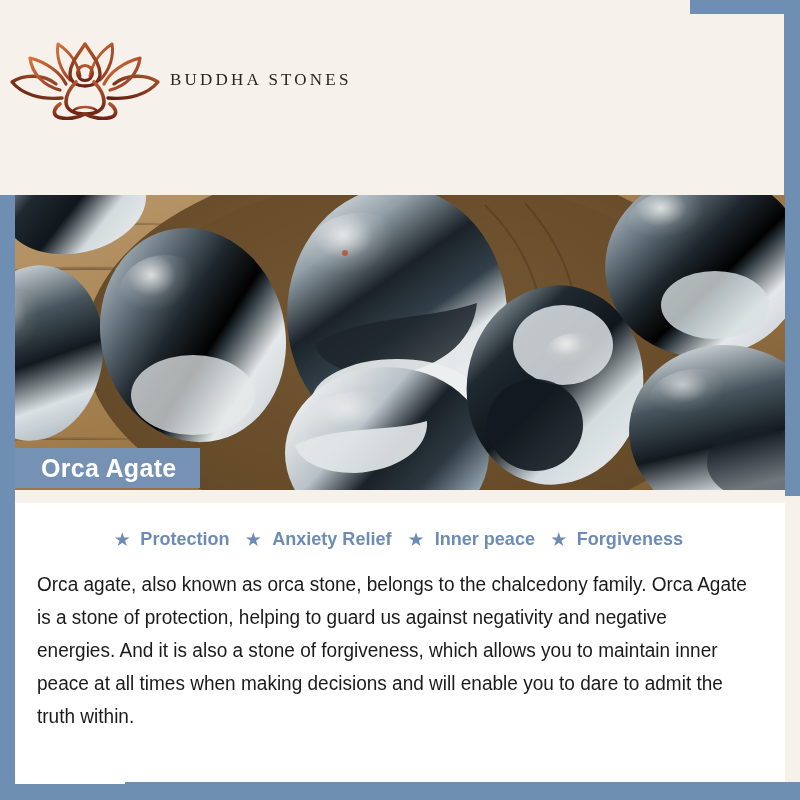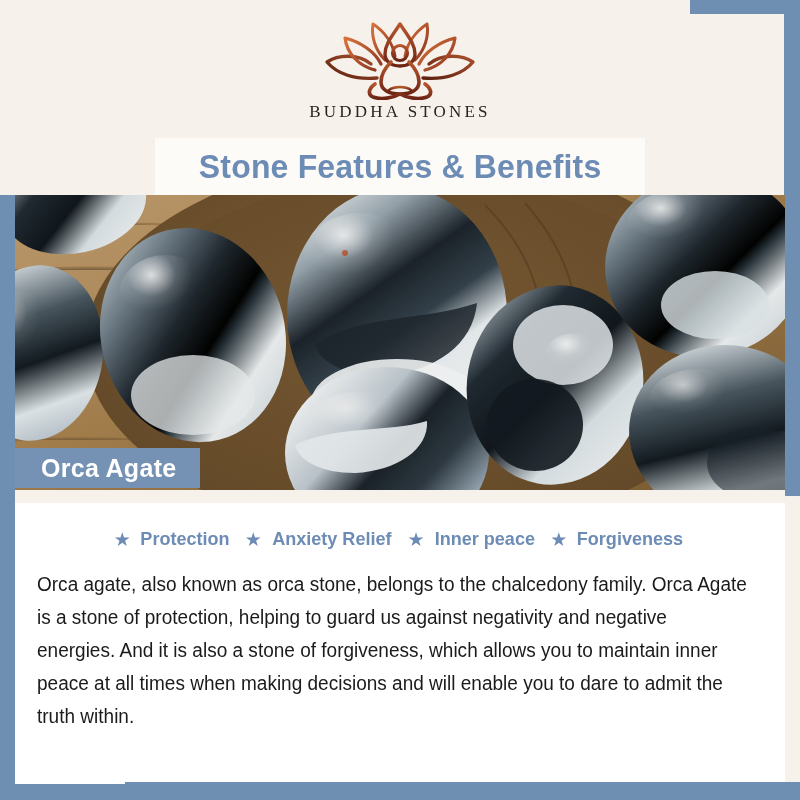--- a/index.html
+++ b/index.html
@@ -86,21 +86,21 @@
     background: #6f8fb2;
     z-index: 0;
   }
 
   
   .header {
     position: relative;
     z-index: 3;
     height: 140px;
     display: flex;
-    flex-direction: column;
+    flex-direction: row;
     align-items: center;
     justify-content: flex-start;
     padding-top: 18px;
     box-sizing: border-box;
   }
   .logo-mark {
     width: 170px;
     height: 82px;
     display: block;
   }
@@ -284,23 +284,20 @@
         <path d="M76 44 C 70 50, 66 58, 66 64 C 66 72, 74 76, 85 76 C 96 76, 104 72, 104 64 C 104 58, 100 50, 94 44" stroke="url(#rust1)" stroke-width="3.6"></path>
 
         <path d="M60 66 C 54 70, 52 76, 58 79 C 66 82, 78 80, 85 76 C 92 80, 104 82, 112 79 C 118 76, 116 70, 110 66" stroke="url(#rust1)" stroke-width="3.6"></path>
 
         <path d="M74 72 C 79 68, 91 68, 96 72" stroke="url(#rust1)" stroke-width="2.6"></path>
       </g>
     </svg>
     <div class="brand-name">BUDDHA STONES</div>
   </div>
 
-  <div class="title-band">
-    <div class="title-text">Stone Features &amp; Benefits</div>
-  </div>
 
   <div class="photo">
     <svg viewBox="0 0 770 295" preserveAspectRatio="xMidYMid slice" aria-hidden="true">
       <defs>
         <linearGradient id="wood" x1="0" y1="0" x2="1" y2="1">
           <stop offset="0%" stop-color="#c6a173"></stop>
           <stop offset="45%" stop-color="#a8824f"></stop>
           <stop offset="100%" stop-color="#7d5c33"></stop>
         </linearGradient>
         <radialGradient id="bowl" cx="50%" cy="45%" r="70%">

